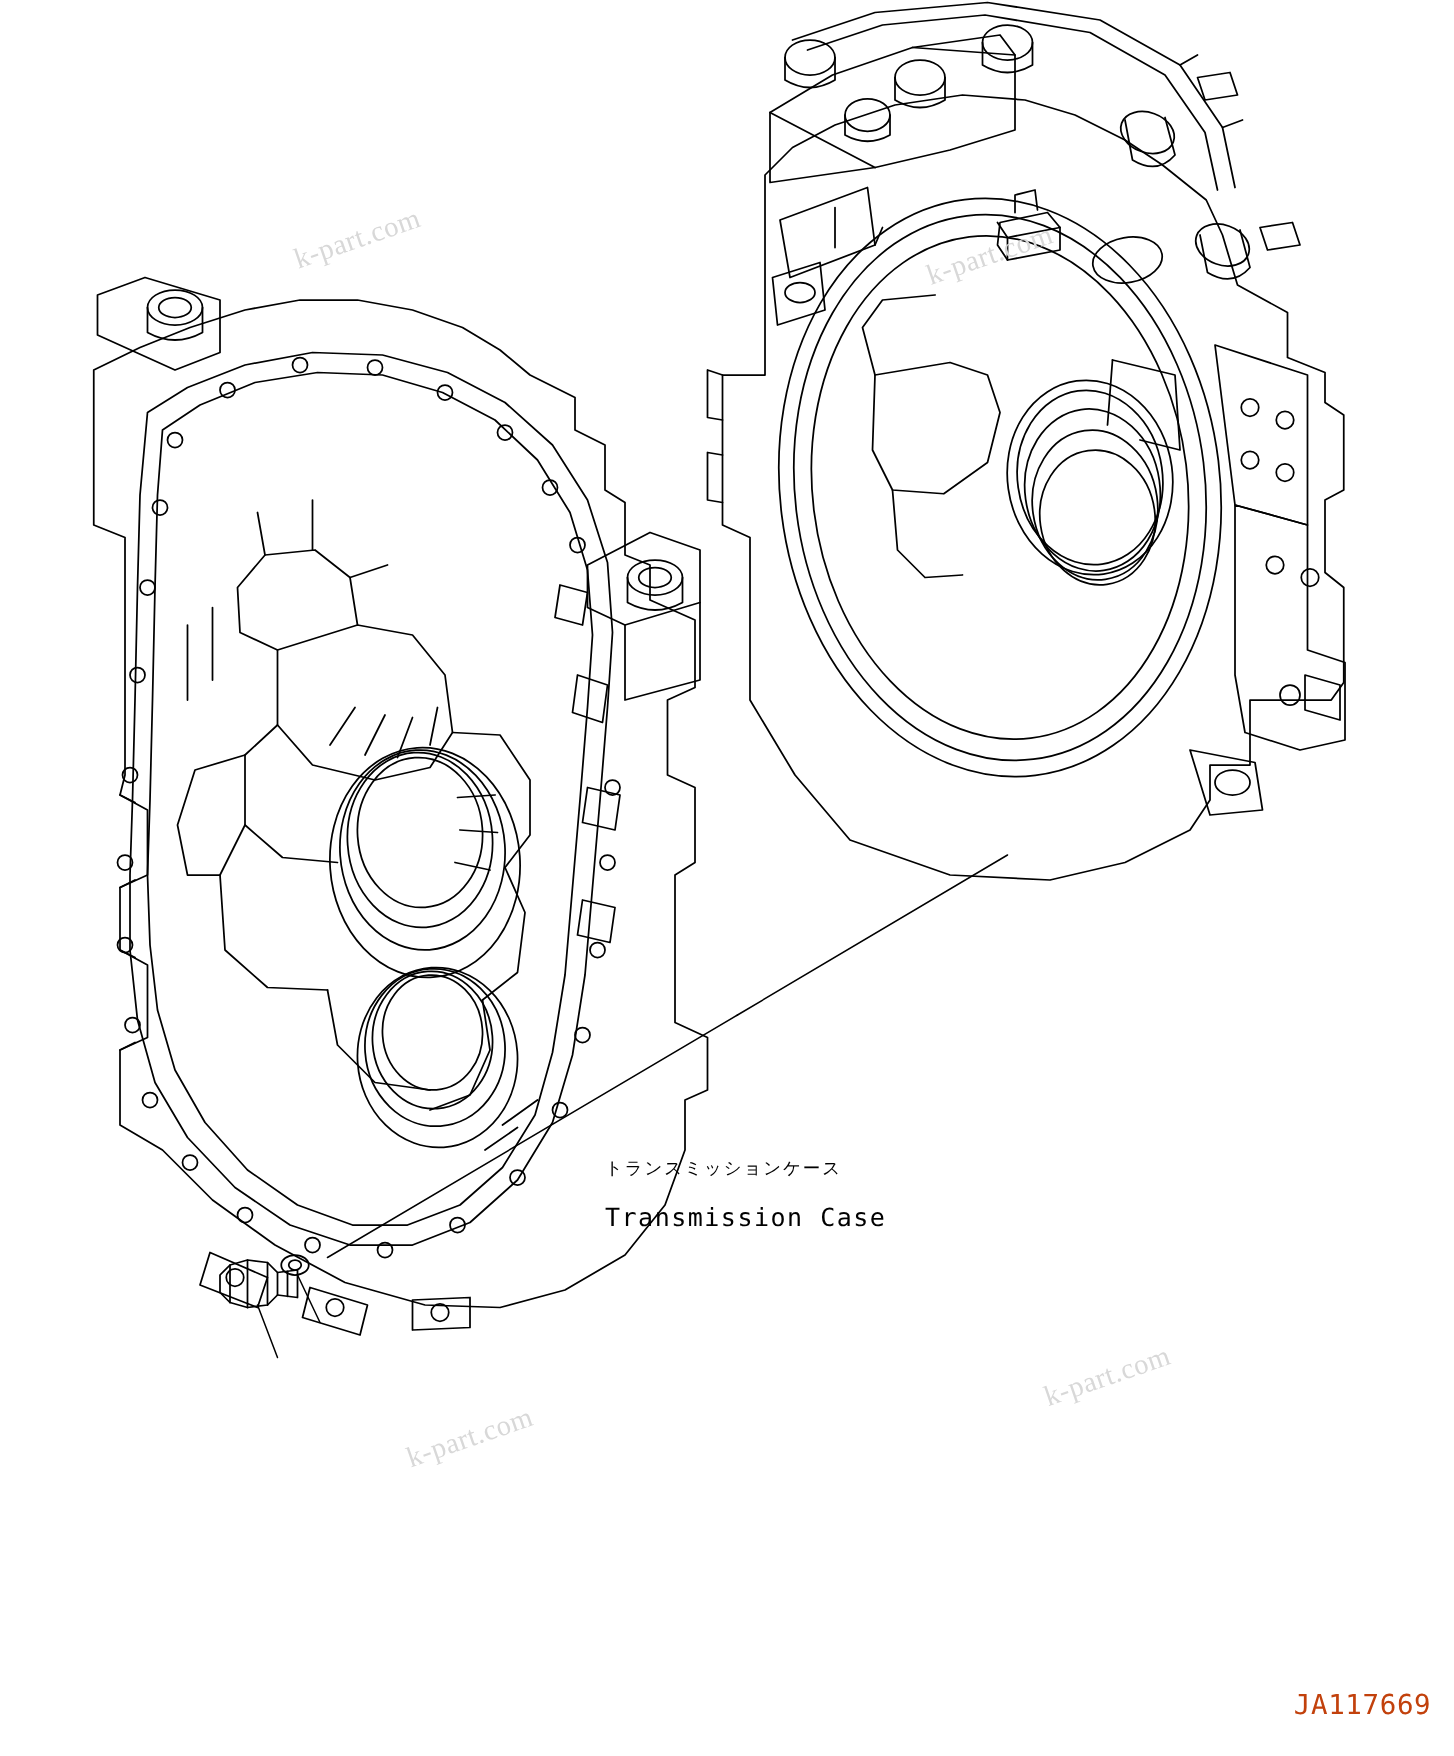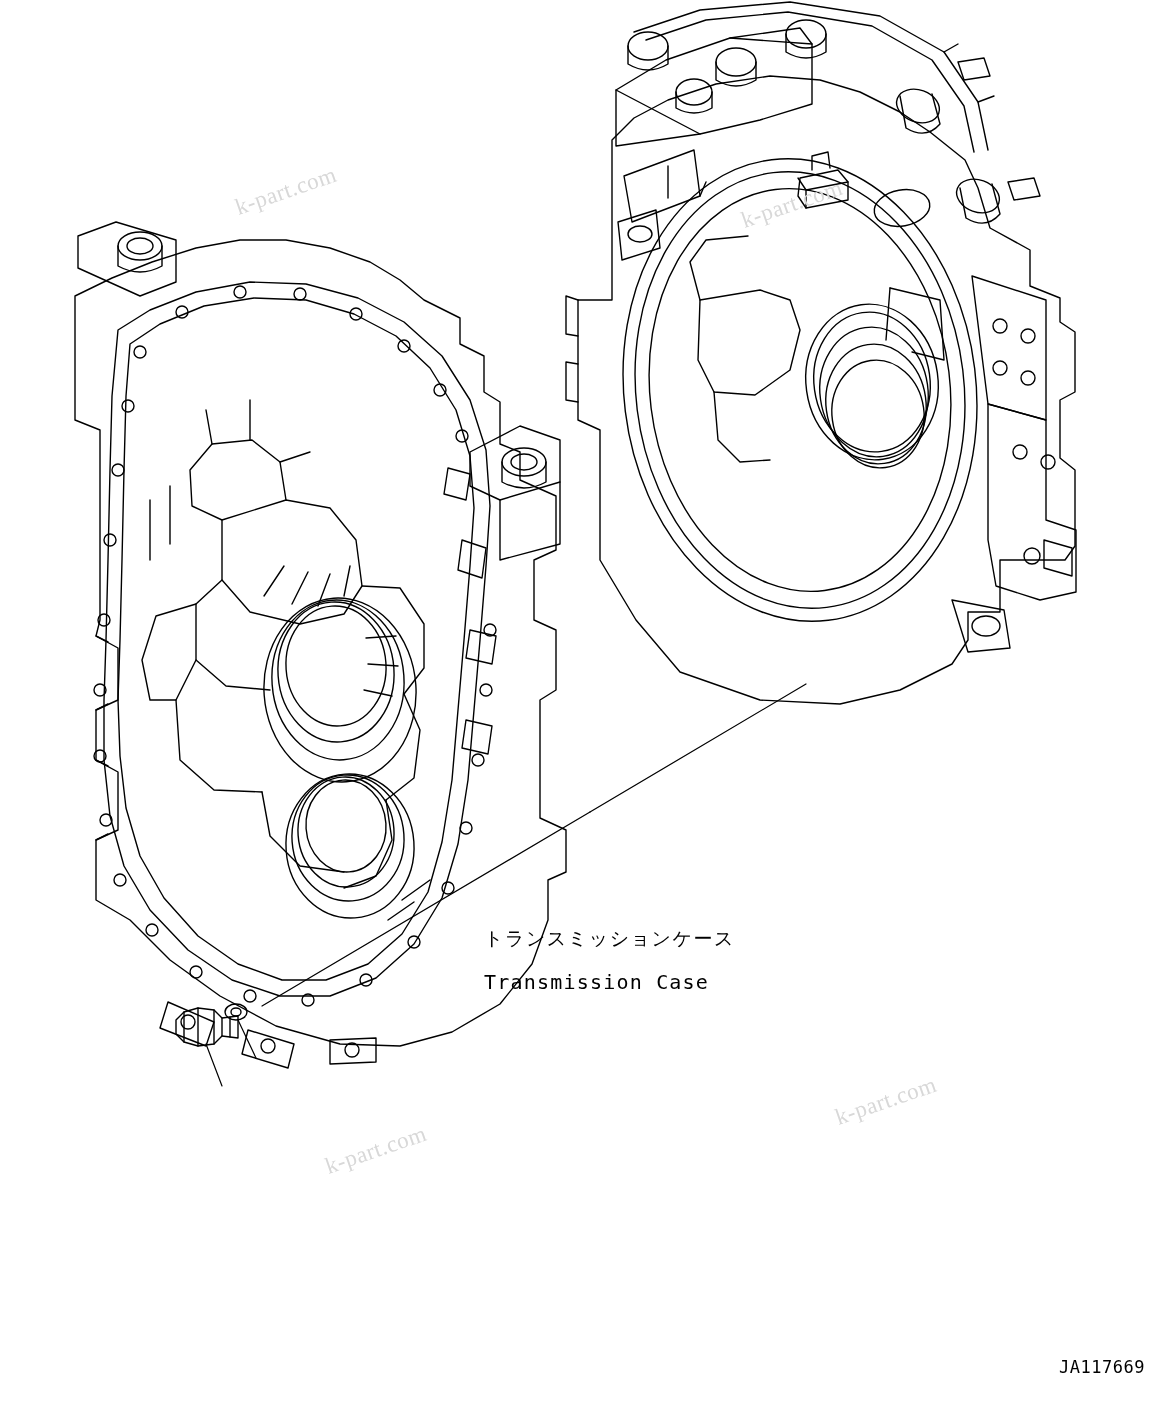--- a/index.html
+++ b/index.html
@@ -33,36 +33,36 @@
     white-space: nowrap;
     user-select: none;
   }
   .label-block {
     position: absolute;
     white-space: nowrap;
     color: #000000;
   }
   .label-jp {
     font-family: Liberation Mono, monospace;
-    font-size: 19px;
+    font-size: 14px;
     letter-spacing: 1.5px;
   }
   .label-en {
     font-family: "DejaVu Sans Mono", monospace;
     font-size: 20px;
     letter-spacing: 1.2px;
     margin-top: 18px;
   }
   .drawing-no {
     position: absolute;
     right: 18px;
     bottom: 28px;
     font-family: "DejaVu Sans Mono", monospace;
-    font-size: 17px;
-    color: #000000;
+    font-size: 22px;
+    color: #c2410c;
     letter-spacing: 0.5px;
   }
 </style>
 </head>
 <body>
 
 <div id="page">
 
   <svg id="diagram-svg" viewBox="0 0 1163 1405">
     <g fill="none" stroke="#000000" stroke-width="1.4" stroke-linejoin="round" stroke-linecap="round">

